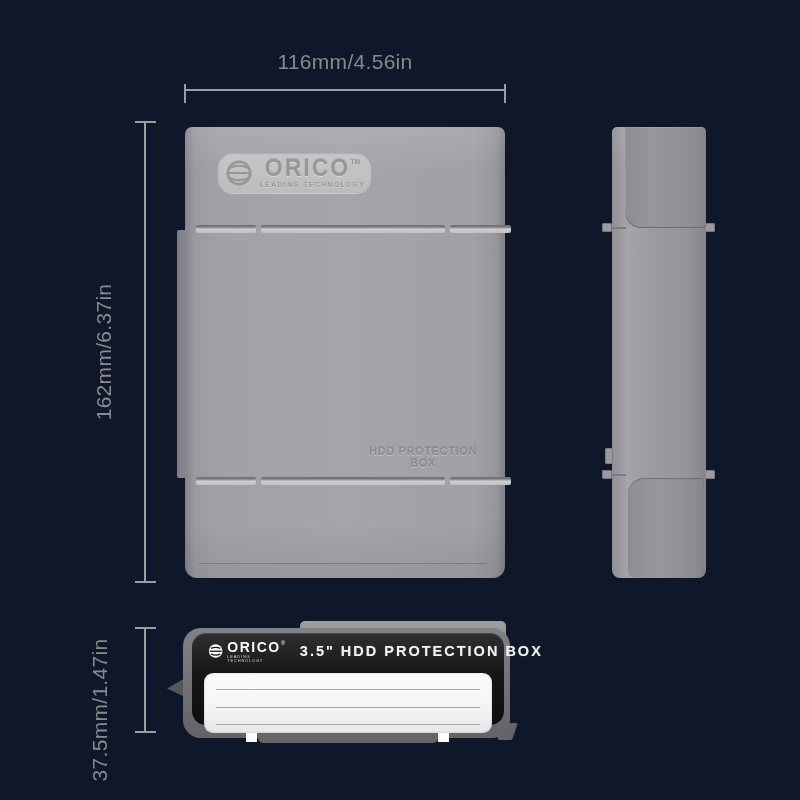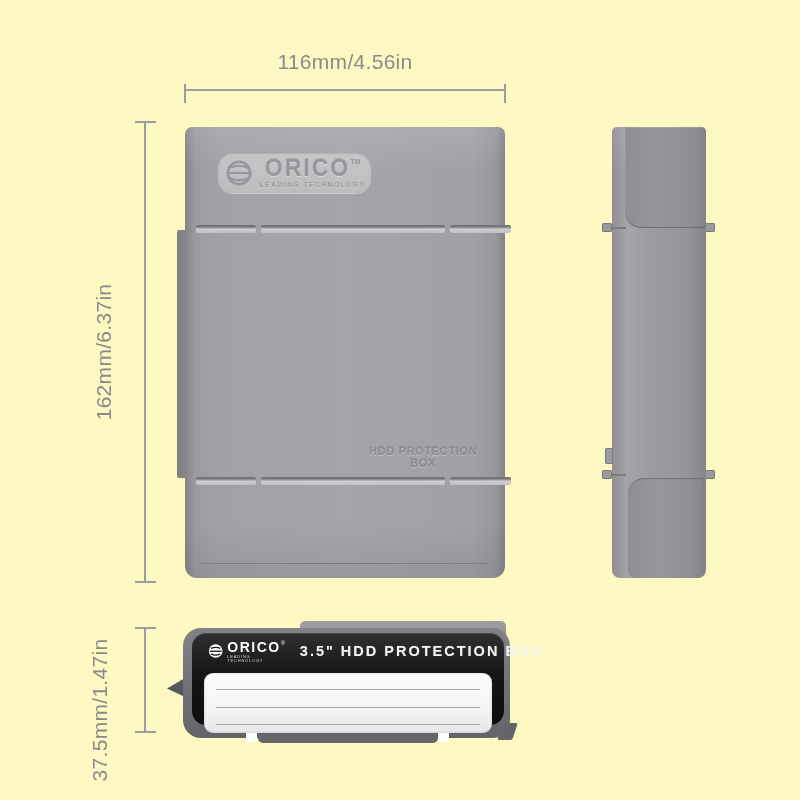--- a/index.html
+++ b/index.html
@@ -1,17 +1,17 @@
 <!DOCTYPE html>
 <html><head>
 <meta charset="utf-8">
 <style>
   html,body{margin:0;padding:0;background:#ffffff;}
   .canvas{
-    position:relative;width:800px;height:800px;background:#fef9c3;overflow:hidden;
+    position:relative;width:800px;height:800px;background:#0f172a;overflow:hidden;
     font-family:"Liberation Sans", sans-serif;
   }
   
   .dim-text{position:absolute;color:#8a8a8a;font-size:21px;letter-spacing:.3px;}
   .dim-w{left:185px;top:50px;width:320px;text-align:center;}
   .dim-v{white-space:nowrap;transform:translate(-50%,-50%) rotate(-90deg);}
   .dim-h162{left:104px;top:352px;}
   .dim-t37{left:100px;top:710px;}
   .dim-line{position:absolute;background:#9d9d9f;}
   .dl-w{left:184px;top:89px;width:322px;height:2px;}

